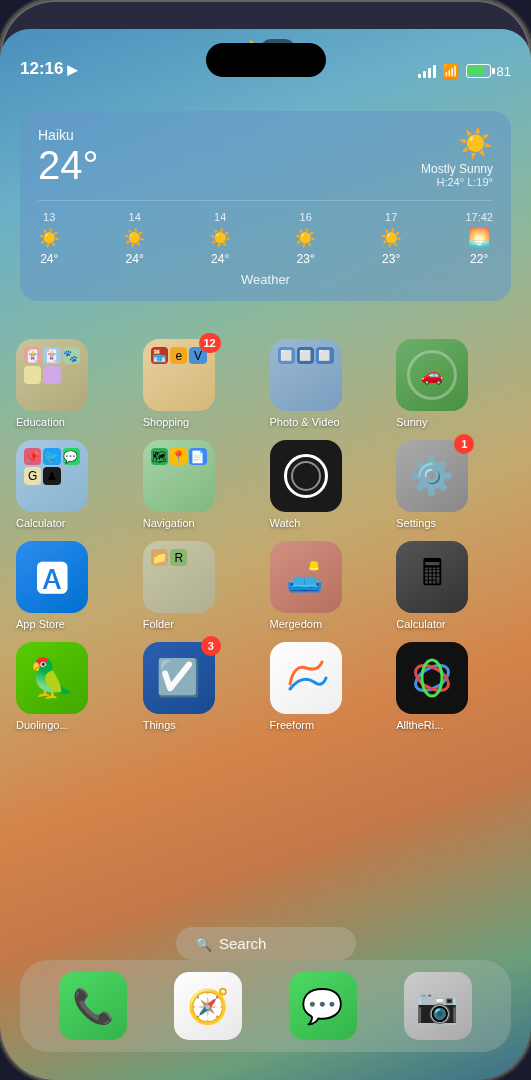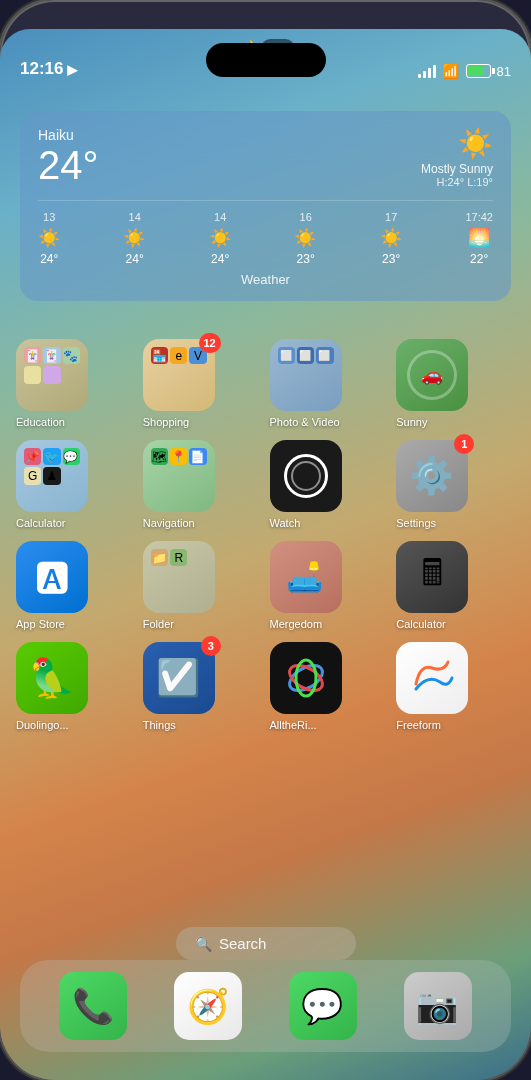--- a/index.html
+++ b/index.html
@@ -500,42 +500,42 @@
 
       <div class="app-item">
         <div class="app-icon bg-things" style="position:relative;">
           <div class="badge">3</div>
           <span style="font-size:36px;">☑️</span>
         </div>
         <div class="app-label">Things</div>
       </div>
 
       <div class="app-item">
+        <div class="app-icon bg-freeform">
+          <svg width="48" height="48" viewBox="0 0 48 48">
+            <path d="M8 30 Q12 10 24 14 Q36 18 40 8" stroke="#ff6b35" stroke-width="3" fill="none" stroke-linecap="round"></path>
+            <path d="M8 35 Q20 20 32 28 Q40 34 44 24" stroke="#1a8fe8" stroke-width="3" fill="none" stroke-linecap="round"></path>
+          </svg>
+        </div>
+        <div class="app-label">Freeform</div>
+      </div>
+
+      <div class="app-item">
         <div class="app-icon bg-alltherings">
           <svg width="48" height="48" viewBox="0 0 48 48">
             <circle cx="24" cy="24" r="18" fill="none" stroke="#e8f0" stroke-width="4"></circle>
             <circle cx="24" cy="24" r="18" fill="none" stroke="none"></circle>
             <ellipse cx="24" cy="24" rx="18" ry="10" fill="none" stroke="#4a90e2" stroke-width="3" transform="rotate(-30,24,24)"></ellipse>
             <ellipse cx="24" cy="24" rx="18" ry="10" fill="none" stroke="#e24a4a" stroke-width="3" transform="rotate(30,24,24)"></ellipse>
             <ellipse cx="24" cy="24" rx="18" ry="10" fill="none" stroke="#4ae24a" stroke-width="3" transform="rotate(90,24,24)"></ellipse>
           </svg>
         </div>
         <div class="app-label">AlltheRi...</div>
       </div>
 
-      <div class="app-item">
-        <div class="app-icon bg-freeform">
-          <svg width="48" height="48" viewBox="0 0 48 48">
-            <path d="M8 30 Q12 10 24 14 Q36 18 40 8" stroke="#ff6b35" stroke-width="3" fill="none" stroke-linecap="round"></path>
-            <path d="M8 35 Q20 20 32 28 Q40 34 44 24" stroke="#1a8fe8" stroke-width="3" fill="none" stroke-linecap="round"></path>
-          </svg>
-        </div>
-        <div class="app-label">Freeform</div>
-      </div>
-
     </div>
 
     <div class="search-bar">
       <span class="search-icon-text">🔍</span>
       <span class="search-text">Search</span>
     </div>
 
     <div class="dock">
       <div class="dock-item">
         <div class="dock-icon" style="background:linear-gradient(145deg,#4cd964,#34b44a);">

